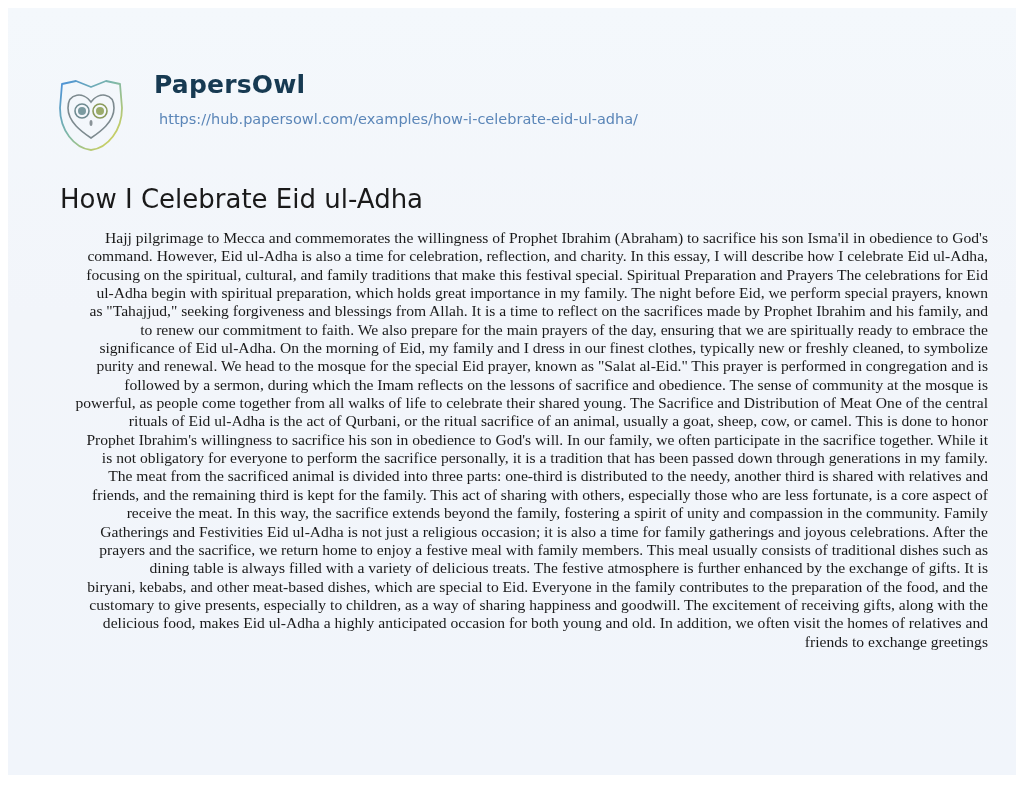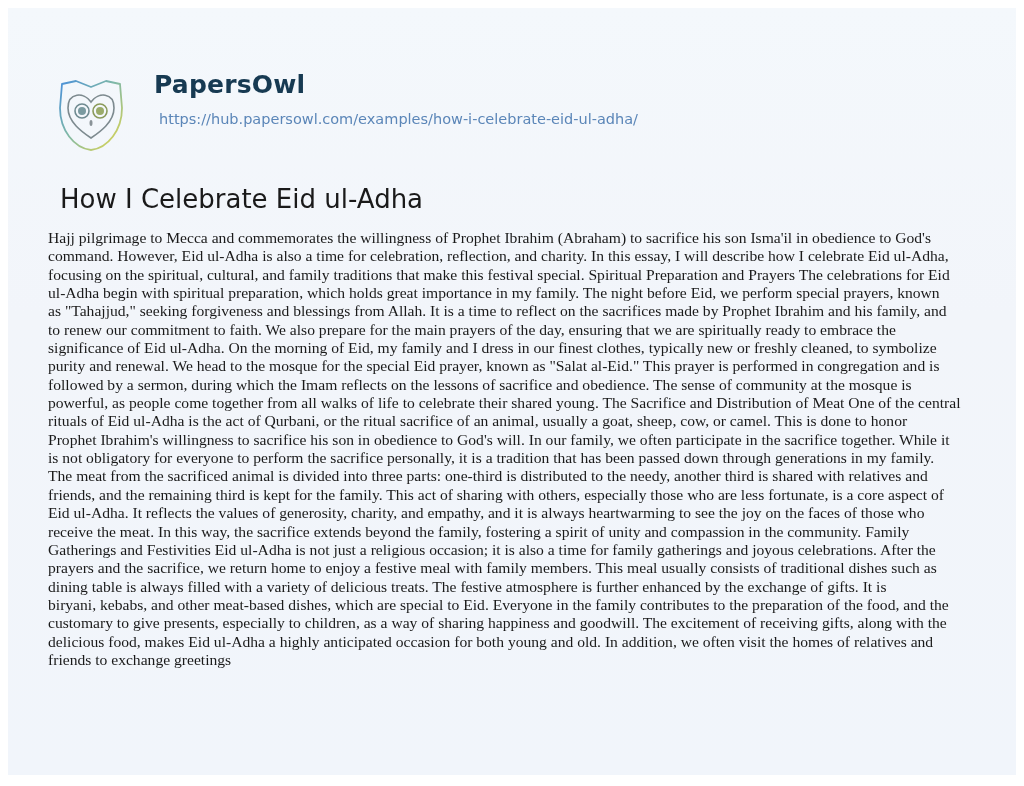--- a/index.html
+++ b/index.html
@@ -10,20 +10,21 @@
       height: 786px;
       overflow: hidden;
     }
     .page {
       position: absolute;
       left: 8px;
       top: 8px;
       width: 1008px;
       height: 767px;
       background: linear-gradient(180deg, #f4f8fc 0%, #f2f5fa 40%, #f1f5fb 100%);
+      text-align: right;
     }
     .header {
       position: absolute;
       left: 0;
       top: 0;
       width: 1008px;
       height: 140px;
     }
     .logo-icon {
       position: absolute;
@@ -125,21 +126,20 @@
     <span class="line">to renew our commitment to faith. We also prepare for the main prayers of the day, ensuring that we are spiritually ready to embrace the</span>
     <span class="line">significance of Eid ul-Adha. On the morning of Eid, my family and I dress in our finest clothes, typically new or freshly cleaned, to symbolize</span>
     <span class="line">purity and renewal. We head to the mosque for the special Eid prayer, known as "Salat al-Eid." This prayer is performed in congregation and is</span>
     <span class="line">followed by a sermon, during which the Imam reflects on the lessons of sacrifice and obedience. The sense of community at the mosque is</span>
     <span class="line">powerful, as people come together from all walks of life to celebrate their shared young. The Sacrifice and Distribution of Meat One of the central</span>
     <span class="line">rituals of Eid ul-Adha is the act of Qurbani, or the ritual sacrifice of an animal, usually a goat, sheep, cow, or camel. This is done to honor</span>
     <span class="line">Prophet Ibrahim's willingness to sacrifice his son in obedience to God's will. In our family, we often participate in the sacrifice together. While it</span>
     <span class="line">is not obligatory for everyone to perform the sacrifice personally, it is a tradition that has been passed down through generations in my family.</span>
     <span class="line">The meat from the sacrificed animal is divided into three parts: one-third is distributed to the needy, another third is shared with relatives and</span>
     <span class="line">friends, and the remaining third is kept for the family. This act of sharing with others, especially those who are less fortunate, is a core aspect of</span>
-    <span class="line">Eid ul-Adha. It reflects the values of generosity, charity, and empathy, and it is always heartwarming to see the joy on the faces of those who</span>
     <span class="line">receive the meat. In this way, the sacrifice extends beyond the family, fostering a spirit of unity and compassion in the community. Family</span>
     <span class="line">Gatherings and Festivities Eid ul-Adha is not just a religious occasion; it is also a time for family gatherings and joyous celebrations. After the</span>
     <span class="line">prayers and the sacrifice, we return home to enjoy a festive meal with family members. This meal usually consists of traditional dishes such as</span>
     <span class="line">dining table is always filled with a variety of delicious treats. The festive atmosphere is further enhanced by the exchange of gifts. It is</span>
     <span class="line">biryani, kebabs, and other meat-based dishes, which are special to Eid. Everyone in the family contributes to the preparation of the food, and the</span>
     <span class="line">customary to give presents, especially to children, as a way of sharing happiness and goodwill. The excitement of receiving gifts, along with the</span>
     <span class="line">delicious food, makes Eid ul-Adha a highly anticipated occasion for both young and old. In addition, we often visit the homes of relatives and</span>
     <span class="line">friends to exchange greetings</span>
   </p>
 

